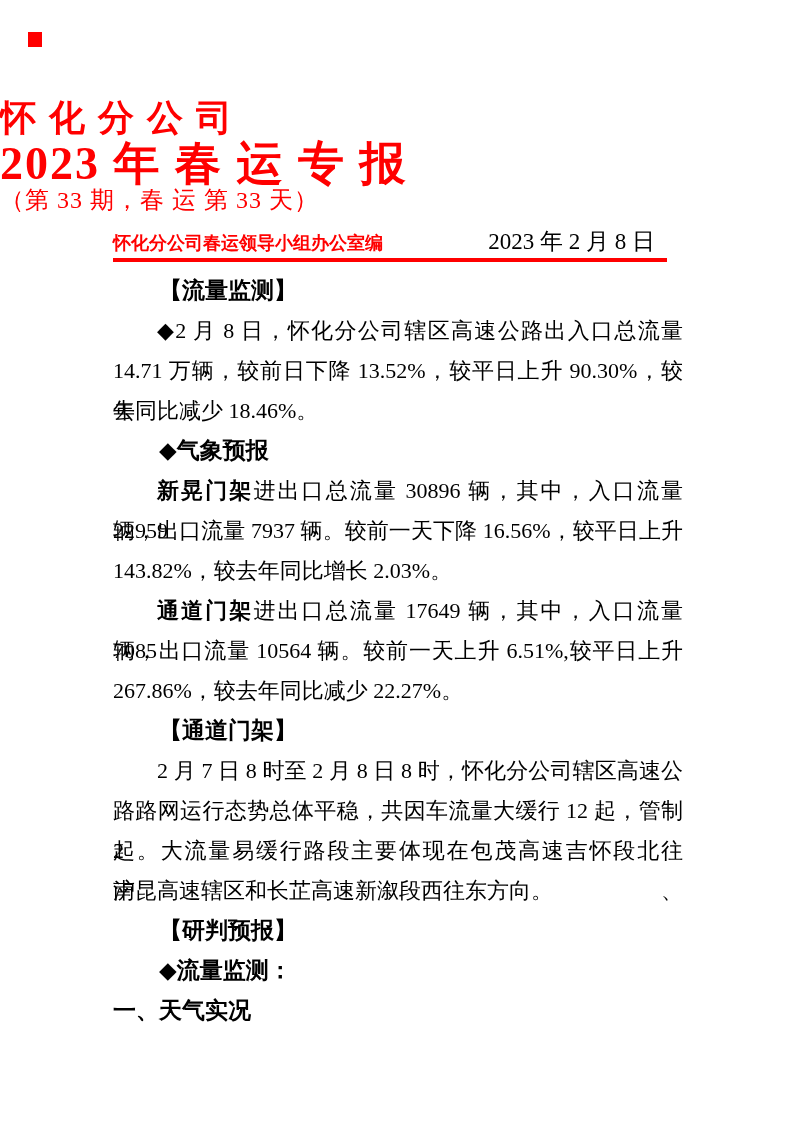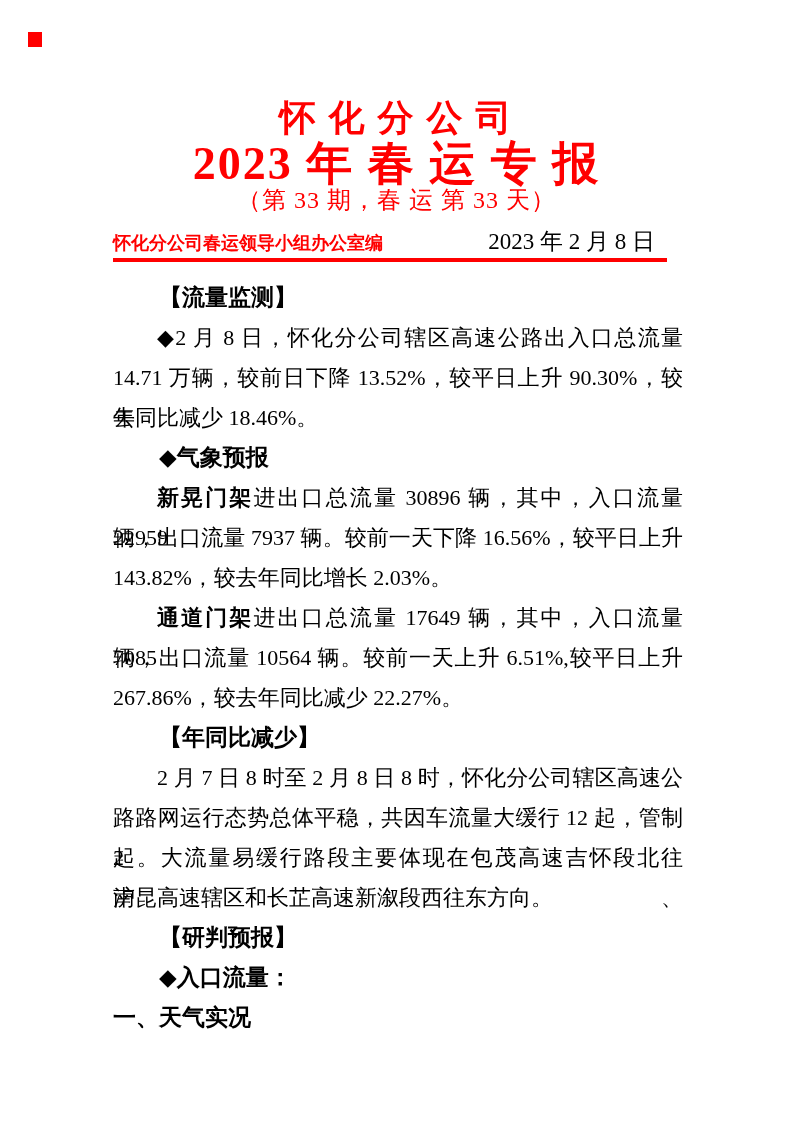--- a/index.html
+++ b/index.html
@@ -10,21 +10,21 @@
     background:#ffffff;
     color:#000;
     font-family:"Liberation Serif","DejaVu Serif",serif;
     overflow:hidden;
   }
   .corner-mark{
     position:absolute;left:28px;top:32px;
     width:14px;height:15px;
     background:var(--accent,#e60000);
   }
-  .titles{width:100%;text-align:center;}
+  .titles{width:100%;}
   .title-1{
     padding-top:99px;
     font-size:36px;line-height:38px;
     font-weight:bold;color:var(--accent,#ff0000);
     letter-spacing:2px;
   }
   .title-2{
     margin-top:7px;
     font-size:46px;line-height:40px;
     font-weight:bold;color:var(--accent,#ff0000);
@@ -45,21 +45,21 @@
   .editor-label{
     font-size:18px;font-weight:bold;color:var(--accent,#ff0000);
   }
   .report-date{
     font-size:23px;color:#000;margin-right:28px;white-space:nowrap;
   }
   .rule{
     margin-top:2px;margin-right:16px;
     height:4px;background:var(--accent,#ff0000);
   }
-  .body{margin-top:16px;font-size:22px;}
+  .body{margin-top:9px;font-size:22px;}
   .bline{
     line-height:40px;height:40px;
     text-align:left;
     white-space:nowrap;
   }
   .bline.fill{
     white-space:normal;
     text-align:justify;
     text-align-last:justify;
   }
@@ -94,24 +94,24 @@
         <div class="bline indent fill">◆2 月 8 日，怀化分公司辖区高速公路出入口总流量</div>
         <div class="bline fill">14.71 万辆，较前日下降 13.52%，较平日上升 90.30%，较去</div>
         <div class="bline">年同比减少 18.46%。</div>
         <div class="bline heading indent">◆气象预报</div>
         <div class="bline indent fill"><span class="lead">新晃门架</span>进出口总流量 30896 辆，其中，入口流量 22959</div>
         <div class="bline fill">辆，出口流量 7937 辆。较前一天下降 16.56%，较平日上升</div>
         <div class="bline">143.82%，较去年同比增长 2.03%。</div>
         <div class="bline indent fill"><span class="lead">通道门架</span>进出口总流量 17649 辆，其中，入口流量 7085</div>
         <div class="bline fill">辆，出口流量 10564 辆。较前一天上升 6.51%,较平日上升</div>
         <div class="bline">267.86%，较去年同比减少 22.27%。</div>
-        <div class="bline heading indent">【年同比减少】</div>
+        <div class="bline heading indent">【通道门架】</div>
         <div class="bline indent fill">2 月 7 日 8 时至 2 月 8 日 8 时，怀化分公司辖区高速公</div>
         <div class="bline fill">路路网运行态势总体平稳，共因车流量大缓行 12 起，管制 2</div>
         <div class="bline fill">起。大流量易缓行路段主要体现在包茂高速吉怀段北往南、</div>
         <div class="bline">沪昆高速辖区和长芷高速新溆段西往东方向。</div>
         <div class="bline heading indent">【研判预报】</div>
-        <div class="bline heading indent">◆入口流量：</div>
+        <div class="bline heading indent">◆流量监测：</div>
         <div class="bline heading">一、天气实况</div>
       </div>
 
   </div>
 </div>
 
 </body></html>

